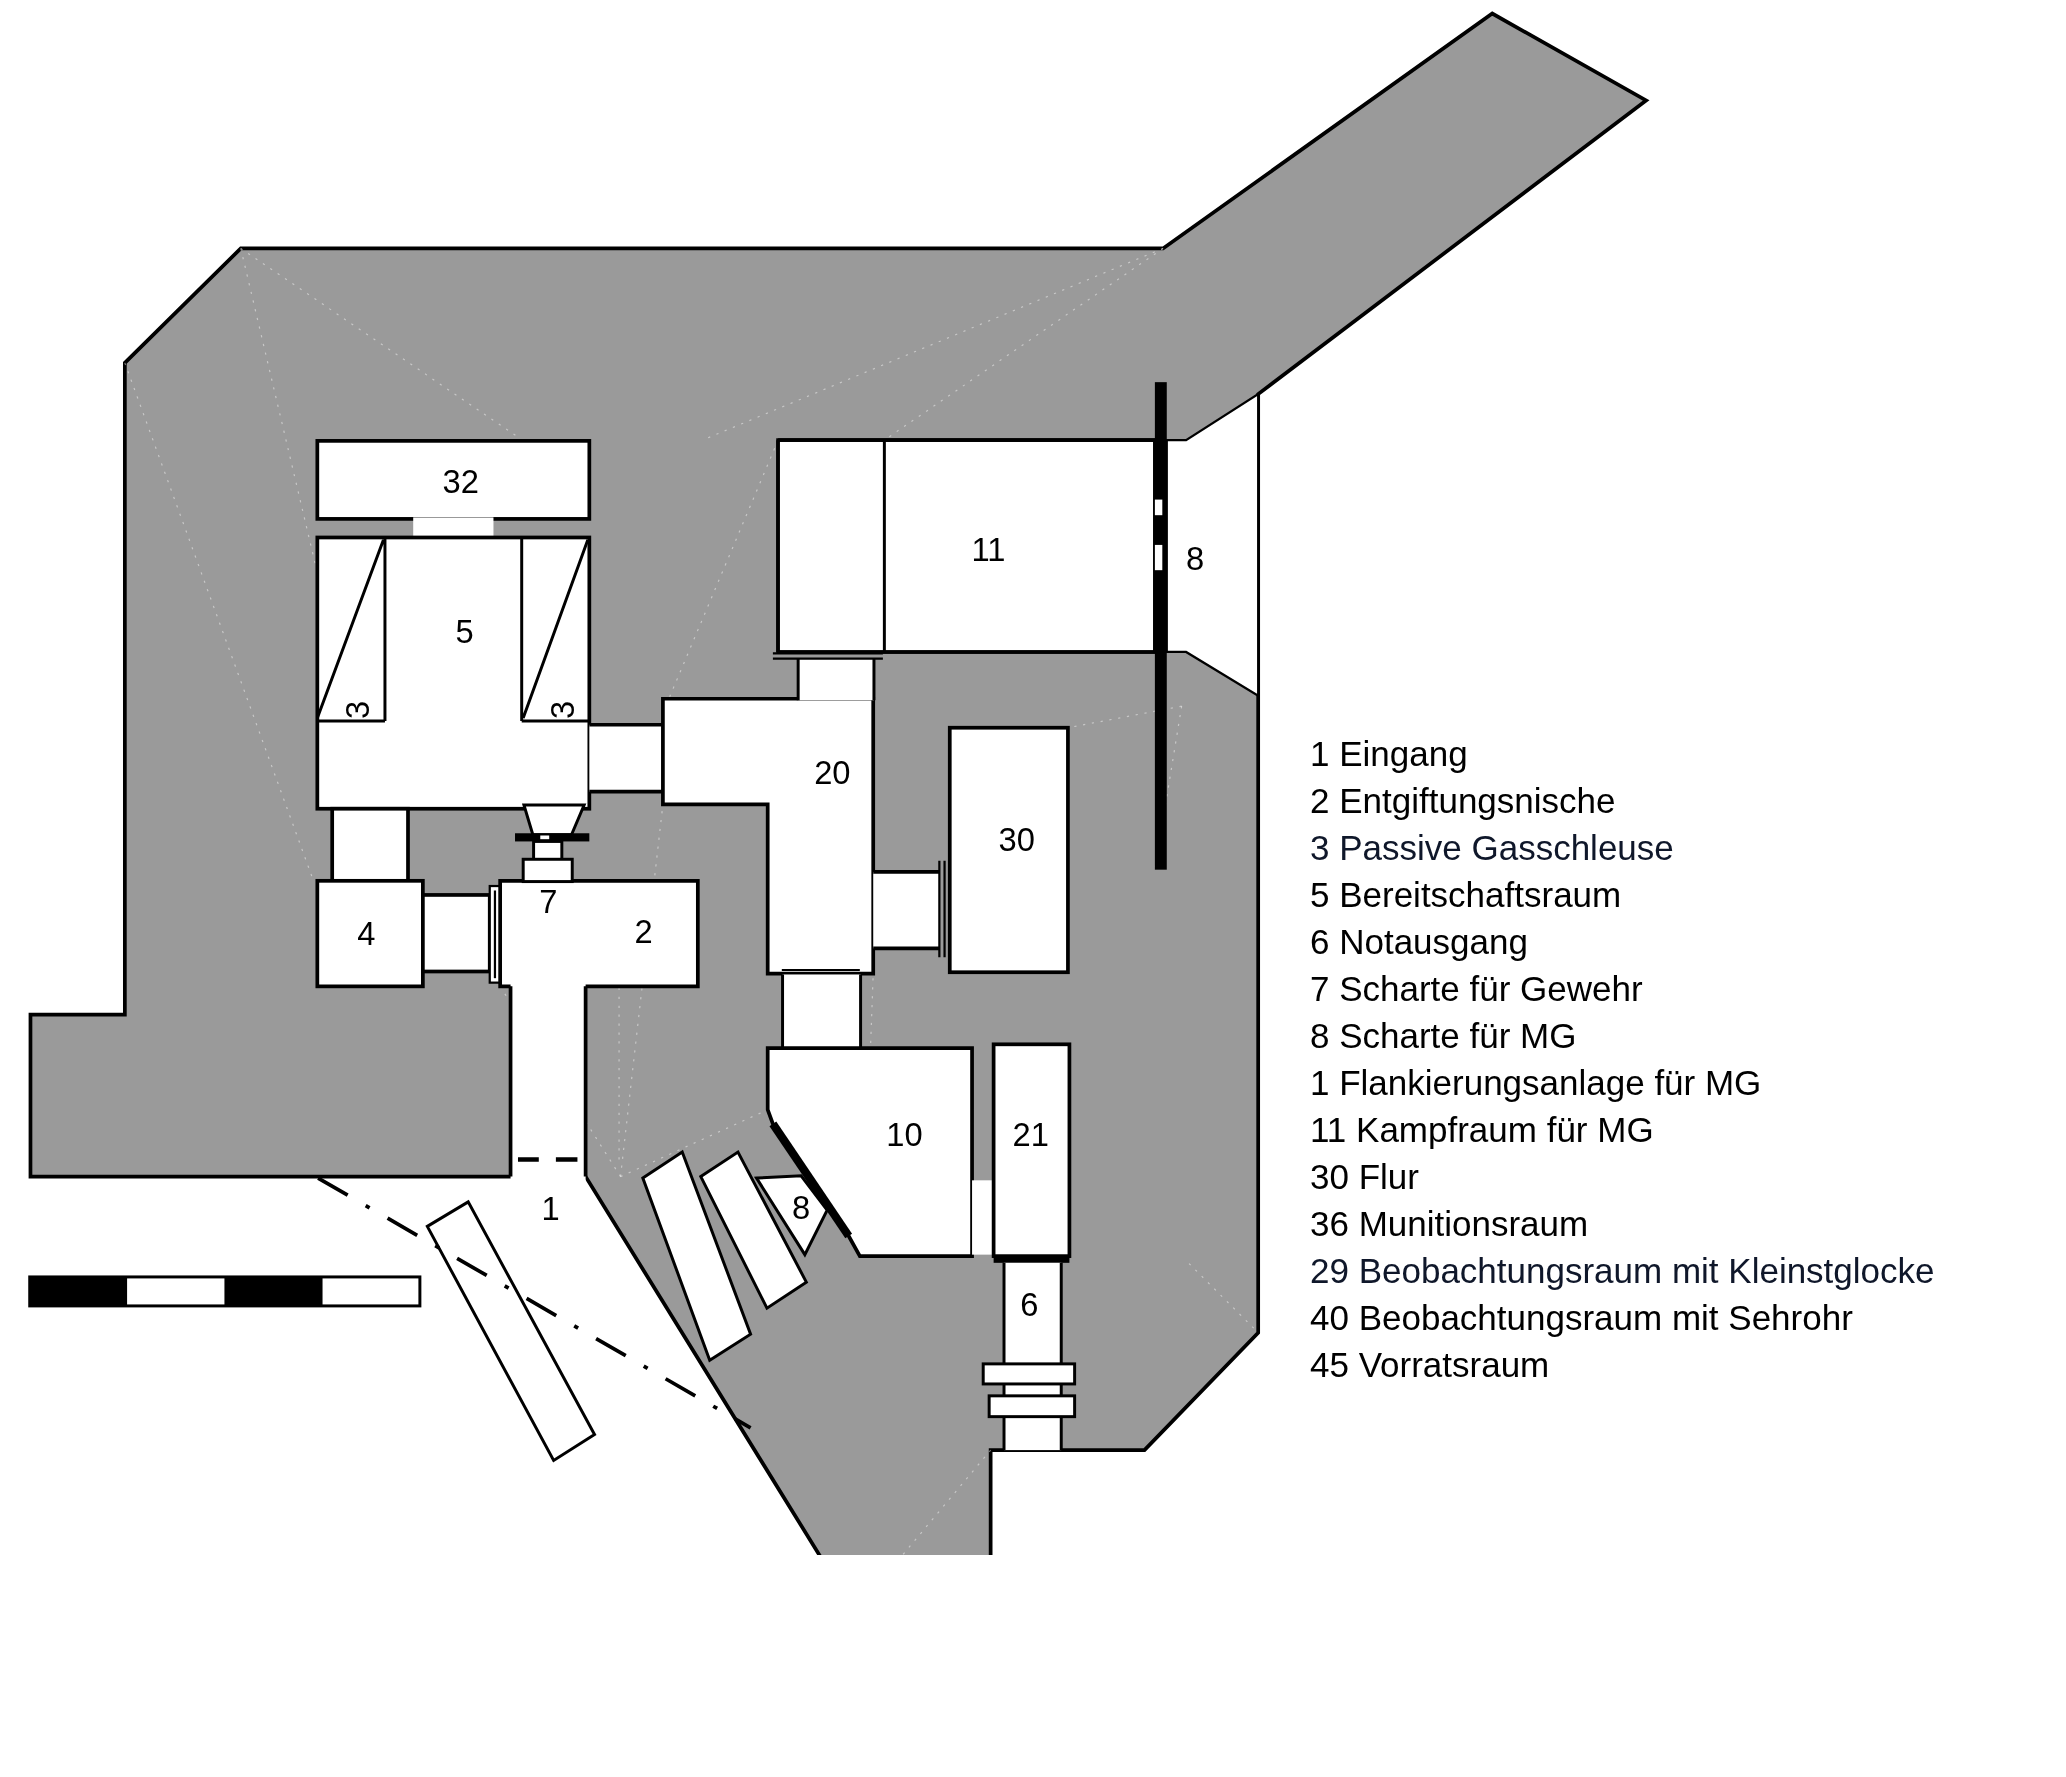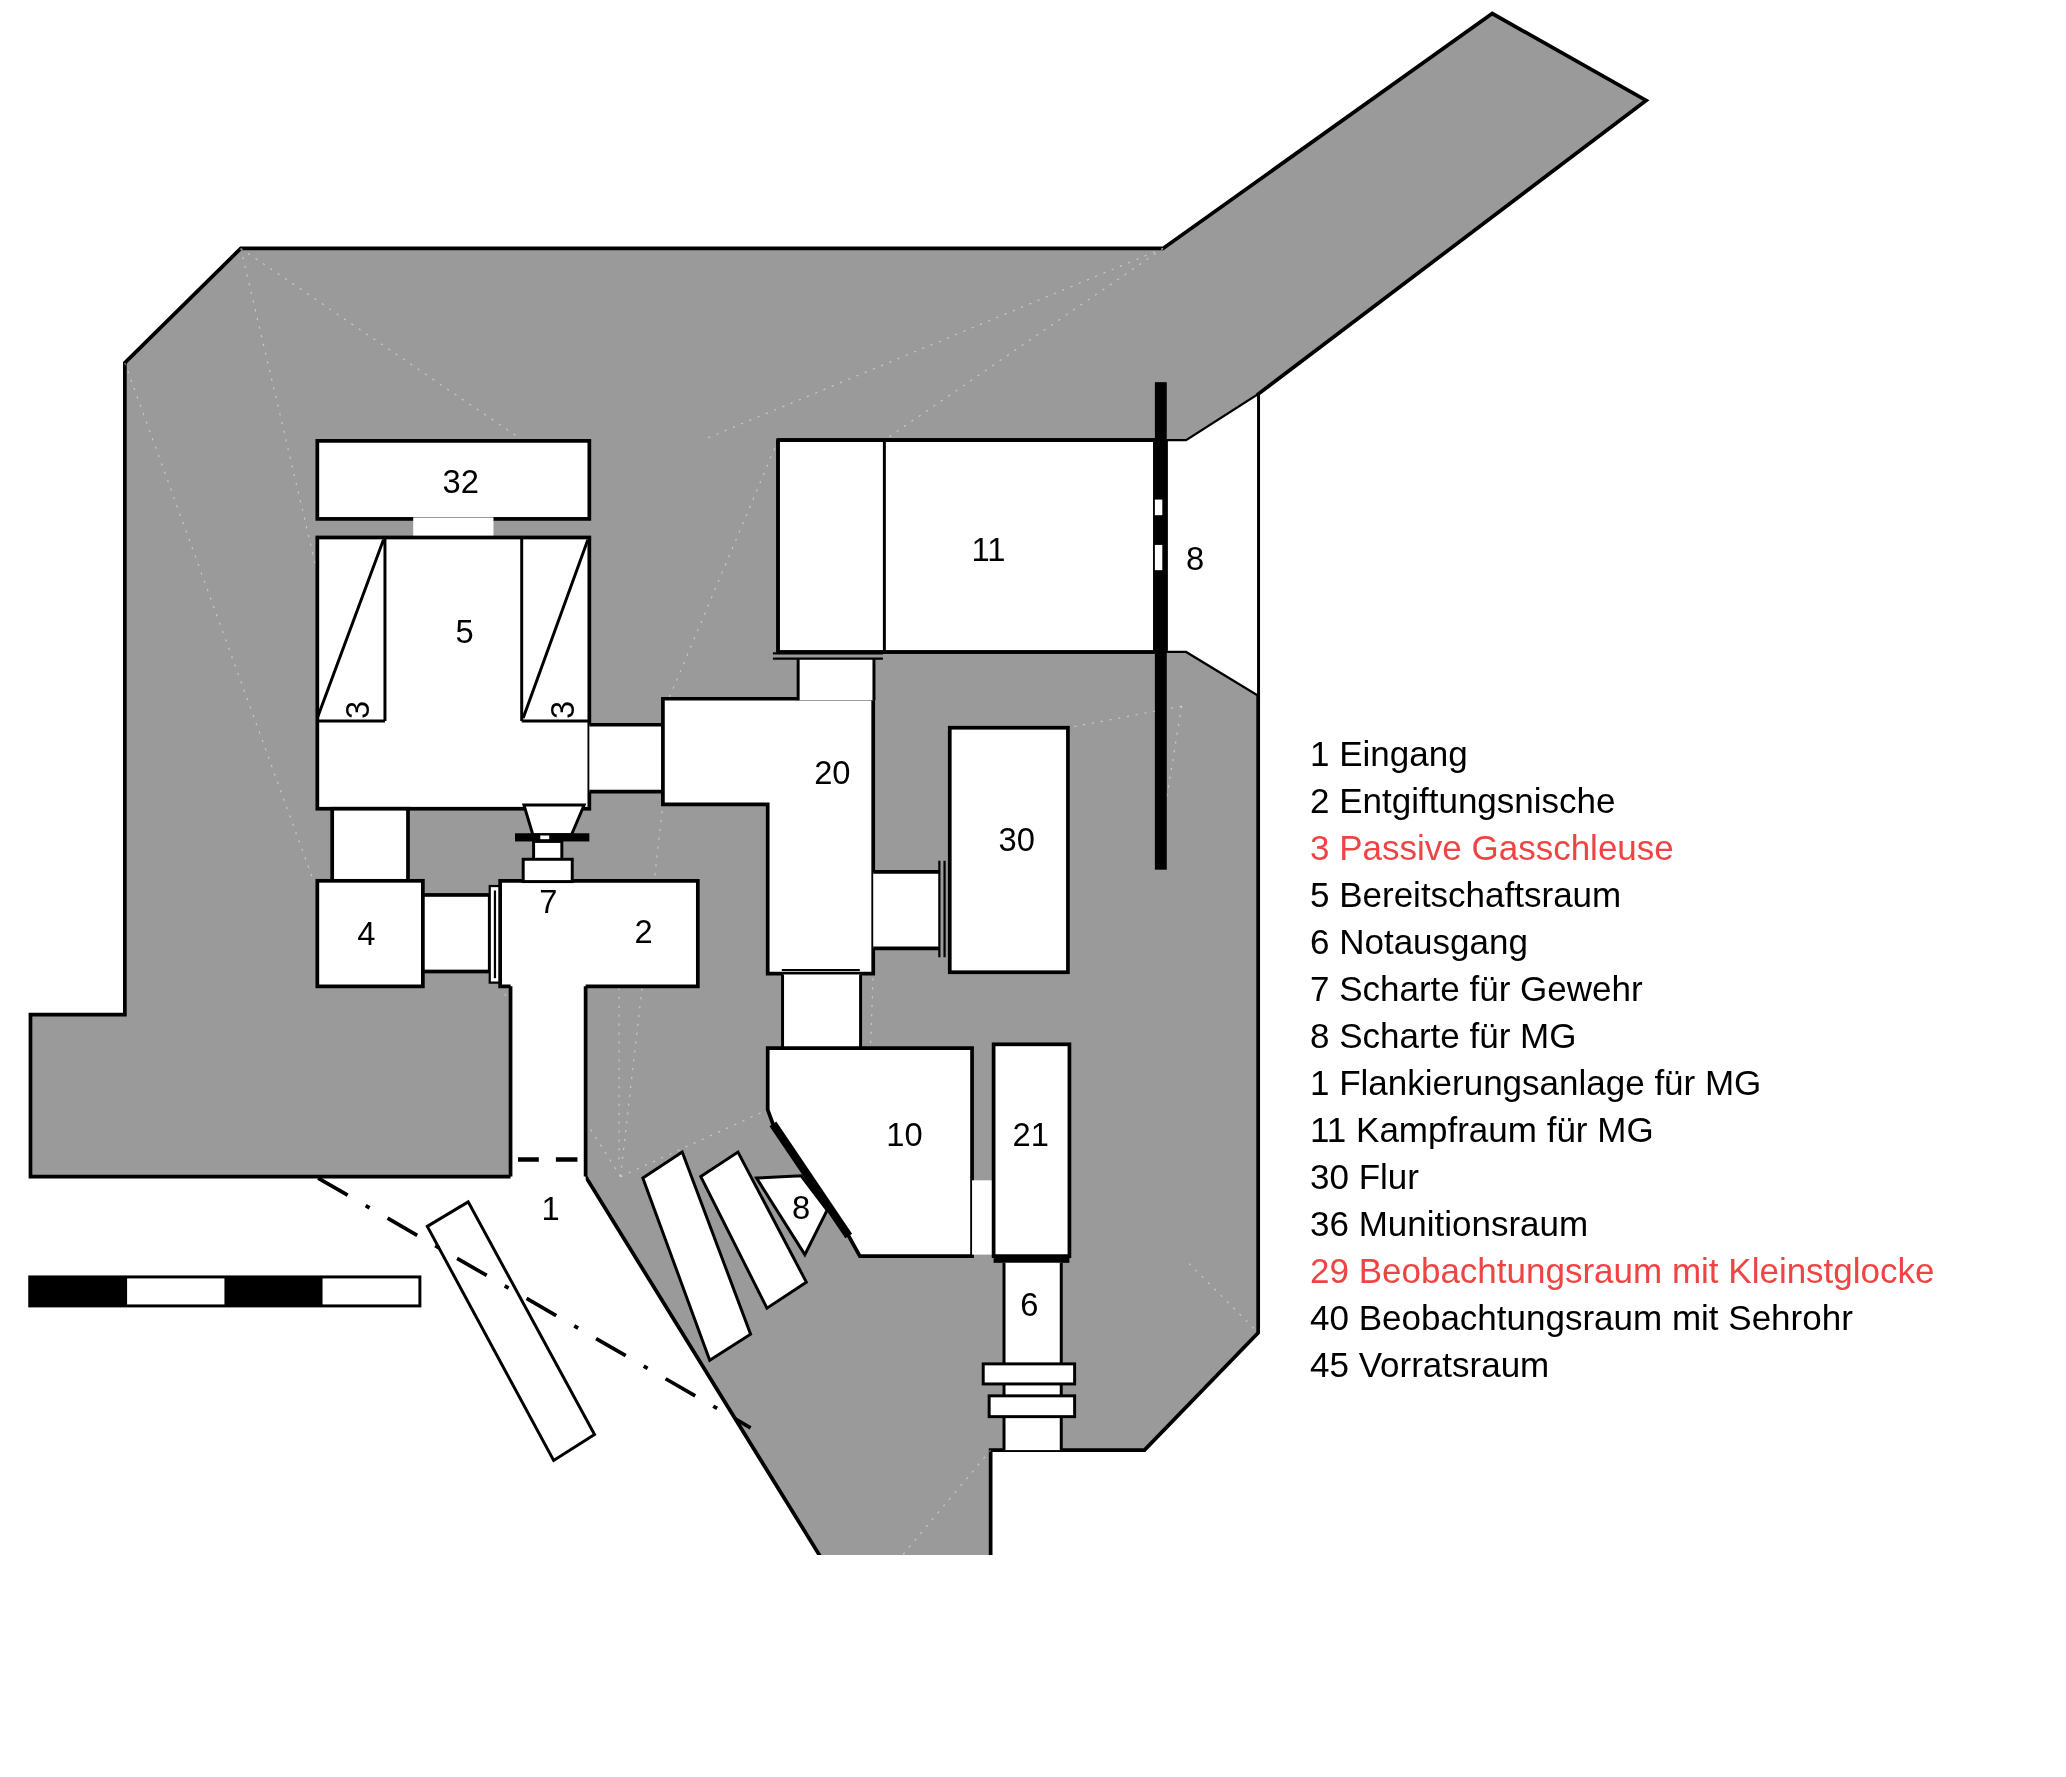--- a/index.html
+++ b/index.html
@@ -2,21 +2,21 @@
 <html style="font-size:12px"><head>
 <meta charset="utf-8">
 <style>
   html,body{margin:0;padding:0;background:#ffffff;}
   .stage{position:relative;width:2066px;height:1555px;background:#ffffff;overflow:hidden;
          font-family:"Liberation Sans", sans-serif;}
   svg{position:absolute;left:0;top:0;}
   #legend{position:absolute;left:1310px;top:730px;width:728px;}
   .legend-row{font-size:35px;line-height:47px;color:#000;white-space:nowrap;
               font-family:"Liberation Sans", sans-serif;}
-  .legend-row.dim{color:#ef4444;}
+  .legend-row.dim{color:#0f172a;}
   .plan-label{font-family:"Liberation Sans", sans-serif;font-size:44px;fill:#000;}
 </style>
 </head>
 <body>
 
 <div class="stage">
 
 <svg id="plan" viewBox="0 0 2780 2392" width="2066" height="1778">
 
   <g>

